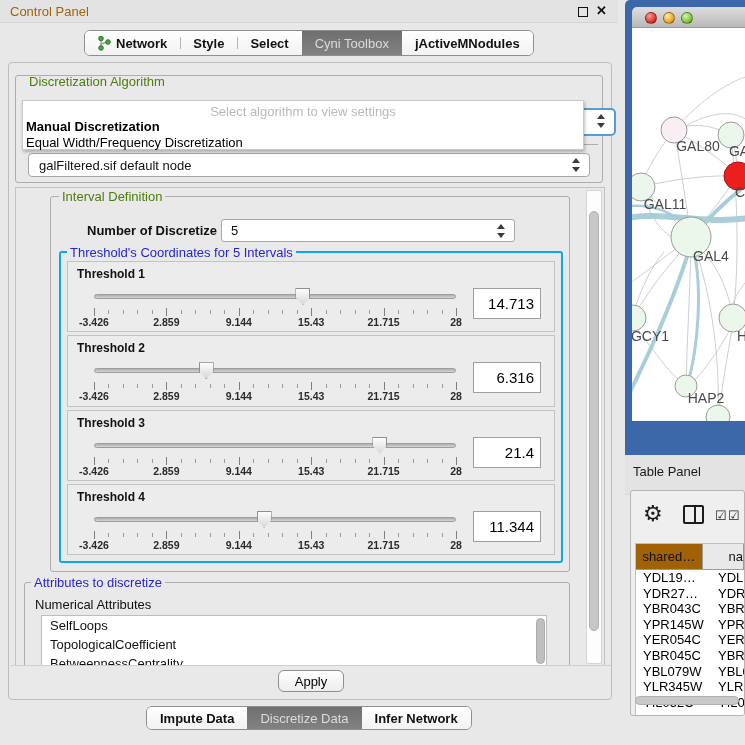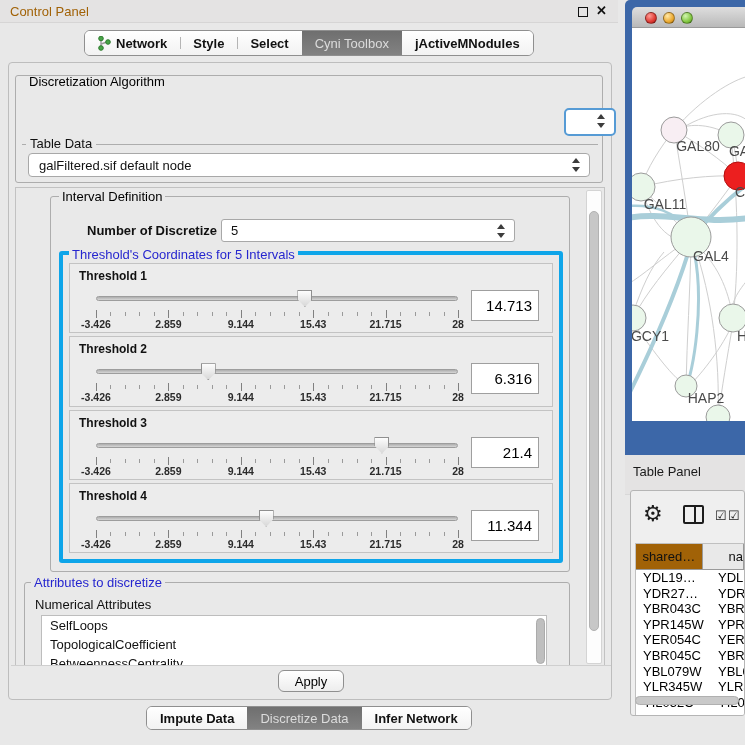--- a/index.html
+++ b/index.html
@@ -13,21 +13,21 @@
   .close-x { position:absolute; left:596px; top:3px; font-size:13px; font-weight:bold; color:#111; }
 
   .tabstrip { position:absolute; left:84px; top:30px; height:26px; display:flex; align-items:stretch; background:#fdfdfd; border:1px solid #8f8f8f; border-radius:6px; overflow:hidden; }
   .tab { display:flex; align-items:center; gap:5px; padding:0 13px; font-size:13px; font-weight:bold; color:#111; background:linear-gradient(#ffffff,#f2f2f2); position:relative; cursor:default; }
   .tab + .tab::before { content:""; position:absolute; left:0; top:6px; bottom:6px; width:1px; background:#b5b5b5; }
   .tab.selected { background:linear-gradient(#6f6f6f,#828282); color:#dcdcdc; font-weight:normal; }
   .tab.selected::before, .tab.selected + .tab::before { display:none; }
 
   .outer-panel { position:absolute; left:8px; top:62px; width:604px; height:638px; background:#e9e9e9; border:1px solid #bdbdbd; border-radius:4px; }
 
-  .group-title-green { color:#000000; font-size:13px; }
+  .group-title-green { color:#4d7c0f; font-size:13px; }
   .group-title-blue  { color:#2626cf; font-size:13px; }
 
   .algo-group { position:absolute; left:6px; top:12px; width:588px; height:108px; border:1px solid #adadad; border-radius:3px; }
   .algo-title { position:absolute; left:10px; top:-2px; background:transparent; padding:0 3px; }
 
   .tabledata-group { position:absolute; left:6px; top:68px; width:576px; height:38px; border-top:1px solid #adadad; }
   .tabledata-title { position:absolute; left:4px; top:-9px; background:#e9e9e9; padding:0 4px; font-size:13px; color:#111; }
   .combo { position:absolute; left:6px; top:8px; width:562px; height:24px; background:#fff; border:1px solid #a8a8a8; border-radius:4px; font-size:13px; display:flex; align-items:center; padding:0 10px; }
   .spin-arrows { position:absolute; right:8px; top:4px; width:9px; height:14px; }
   .spin-arrows i { position:absolute; left:0; width:0; height:0; border-left:4.5px solid transparent; border-right:4.5px solid transparent; }
@@ -46,21 +46,21 @@
   .vscroll { position:absolute; right:2px; top:2px; bottom:2px; width:16px; background:#fdfdfd; border:1px solid #d4d4d4; border-radius:2px; }
   .vscroll .thumb-v { position:absolute; left:2px; right:2px; top:20px; height:420px; background:#c7c7c7; border:1px solid #b2b2b2; border-radius:6px; }
 
   .interval-group { position:absolute; left:34px; top:8px; width:520px; height:376px; border:1px solid #adadad; border-radius:3px; }
   .interval-title { position:absolute; left:8px; top:-8px; background:#e9e9e9; padding:0 3px; }
 
   .niv-row { position:absolute; left:0; top:22px; width:100%; height:26px; }
   .niv-label { position:absolute; left:36px; top:4px; font-size:13px; font-weight:bold; }
   .niv-spinner { position:absolute; left:170px; top:0; width:294px; height:23px; background:#fff; border:1px solid #a8a8a8; border-radius:3px; font-size:13px; display:flex; align-items:center; padding:0 9px; }
 
-  .thr-group { position:absolute; left:8px; top:54px; width:504px; height:312px; border:4px solid #0ea5e9; border-radius:3px; }
+  .thr-group { position:absolute; left:8px; top:54px; width:504px; height:312px; border:2px solid #0ea5e9; border-radius:3px; }
   .thr-title { position:absolute; left:6px; top:-8px; background:#e9e9e9; padding:0 3px; }
   .thr-list { position:absolute; left:6px; top:8px; right:6px; bottom:6px; display:flex; flex-direction:column; gap:3px; }
   .th-panel { flex:1; background:#ececec; border:1px solid #c3c3c3; position:relative; }
   .th-label { position:absolute; left:9px; top:5px; font-size:12px; font-weight:bold; }
   .slider { position:absolute; left:26px; top:24px; width:362px; height:44px; }
   .track { position:absolute; left:0; right:0; top:8px; height:5px; border-radius:3px; background:linear-gradient(#adadad,#d6d6d6); border:1px solid #9d9d9d; }
   .thumb { position:absolute; top:2px; width:15px; height:17px; background:linear-gradient(#fdfdfd,#d8d8d8); border:1px solid #8f8f8f; clip-path:polygon(0 0,100% 0,100% 55%,50% 100%,0 55%); }
   .ticks { position:absolute; left:0; right:0; top:22px; height:8px; }
   .tick { position:absolute; top:2px; width:1px; height:4px; background:#9a9a9a; }
   .tick.major { top:0; height:8px; background:#808080; }
@@ -159,20 +159,25 @@
     </div>
     <div class="tabledata-group">
       <span class="tabledata-title">Table Data</span>
       <div class="combo">
         <span>galFiltered.sif default node</span>
         <span class="spin-arrows">
             <i class="up"></i>
             <i class="dn"></i>
           </span>
       </div>
+    </div>
+    <div class="algo-popup">
+      <div class="popup-prompt">Select algorithm to view settings</div>
+      <div class="popup-item-bold">Manual Discretization</div>
+      <div class="popup-item">Equal Width/Frequency Discretization</div>
     </div>
   </div>
 
   <div class="inner-panel">
 
     <div class="interval-group">
       <span class="interval-title group-title-green">Interval Definition</span>
 
       <div class="niv-row">
         <span class="niv-label">Number of Discretize</span>

